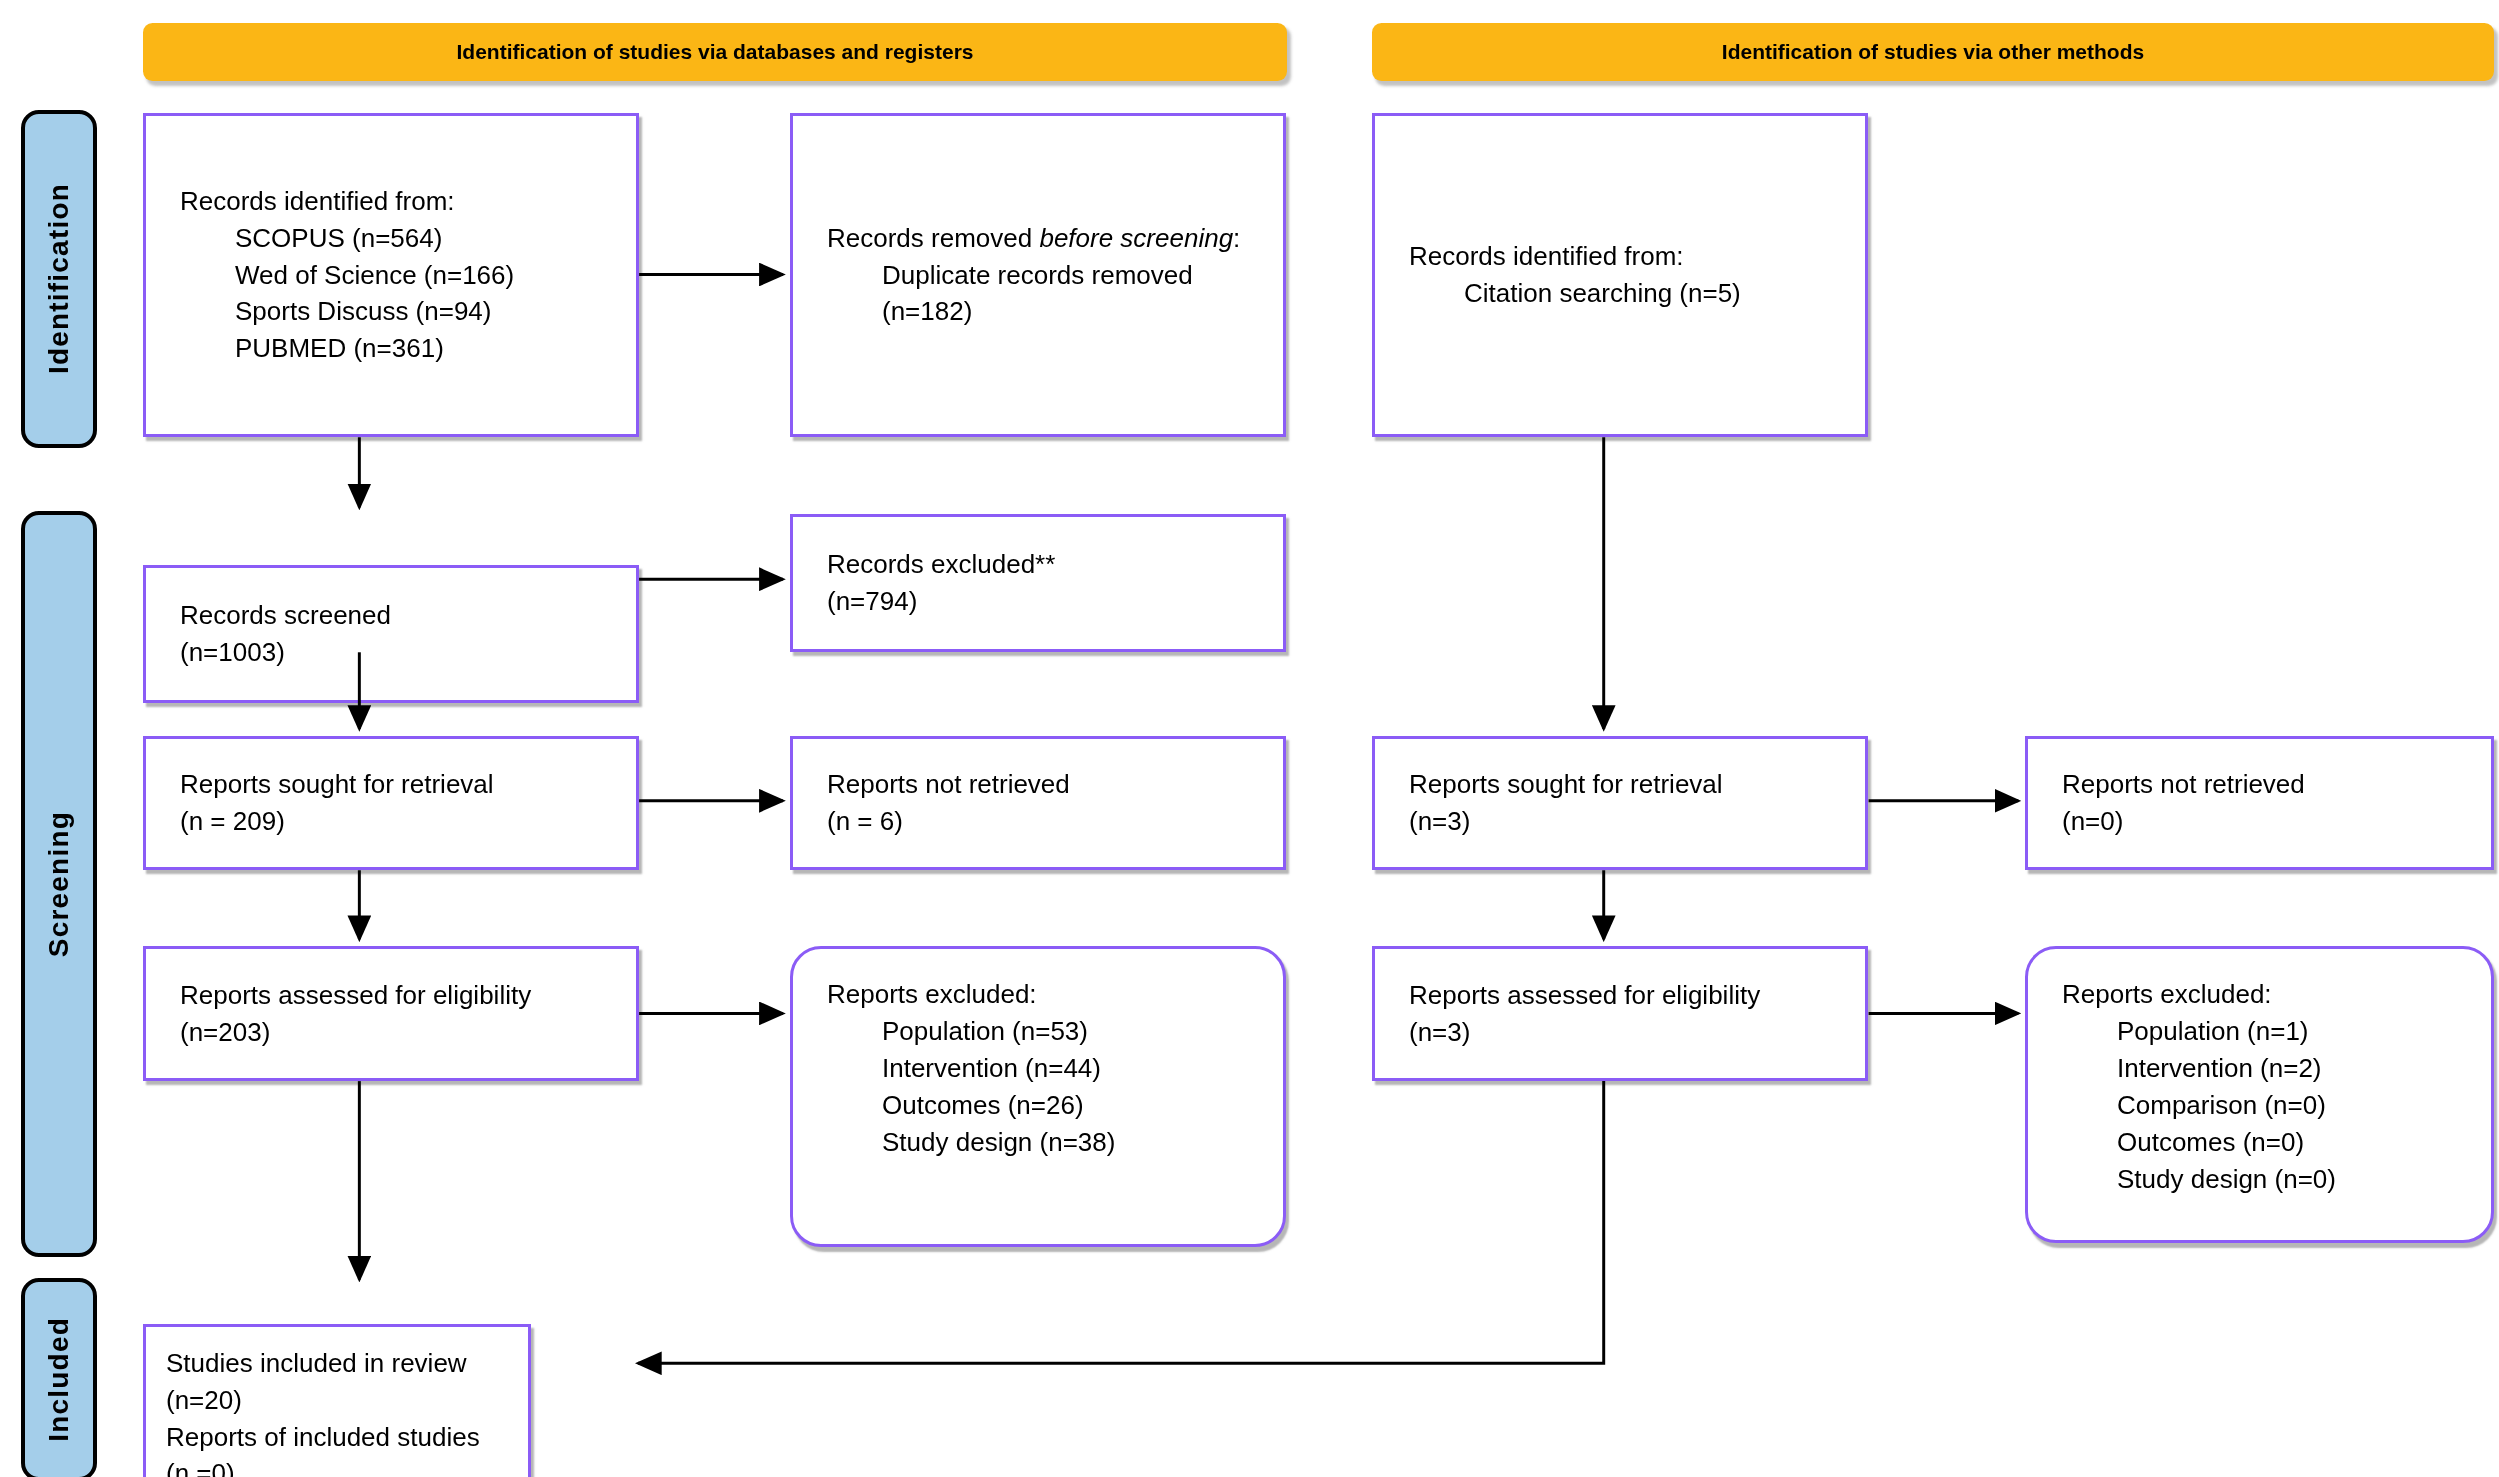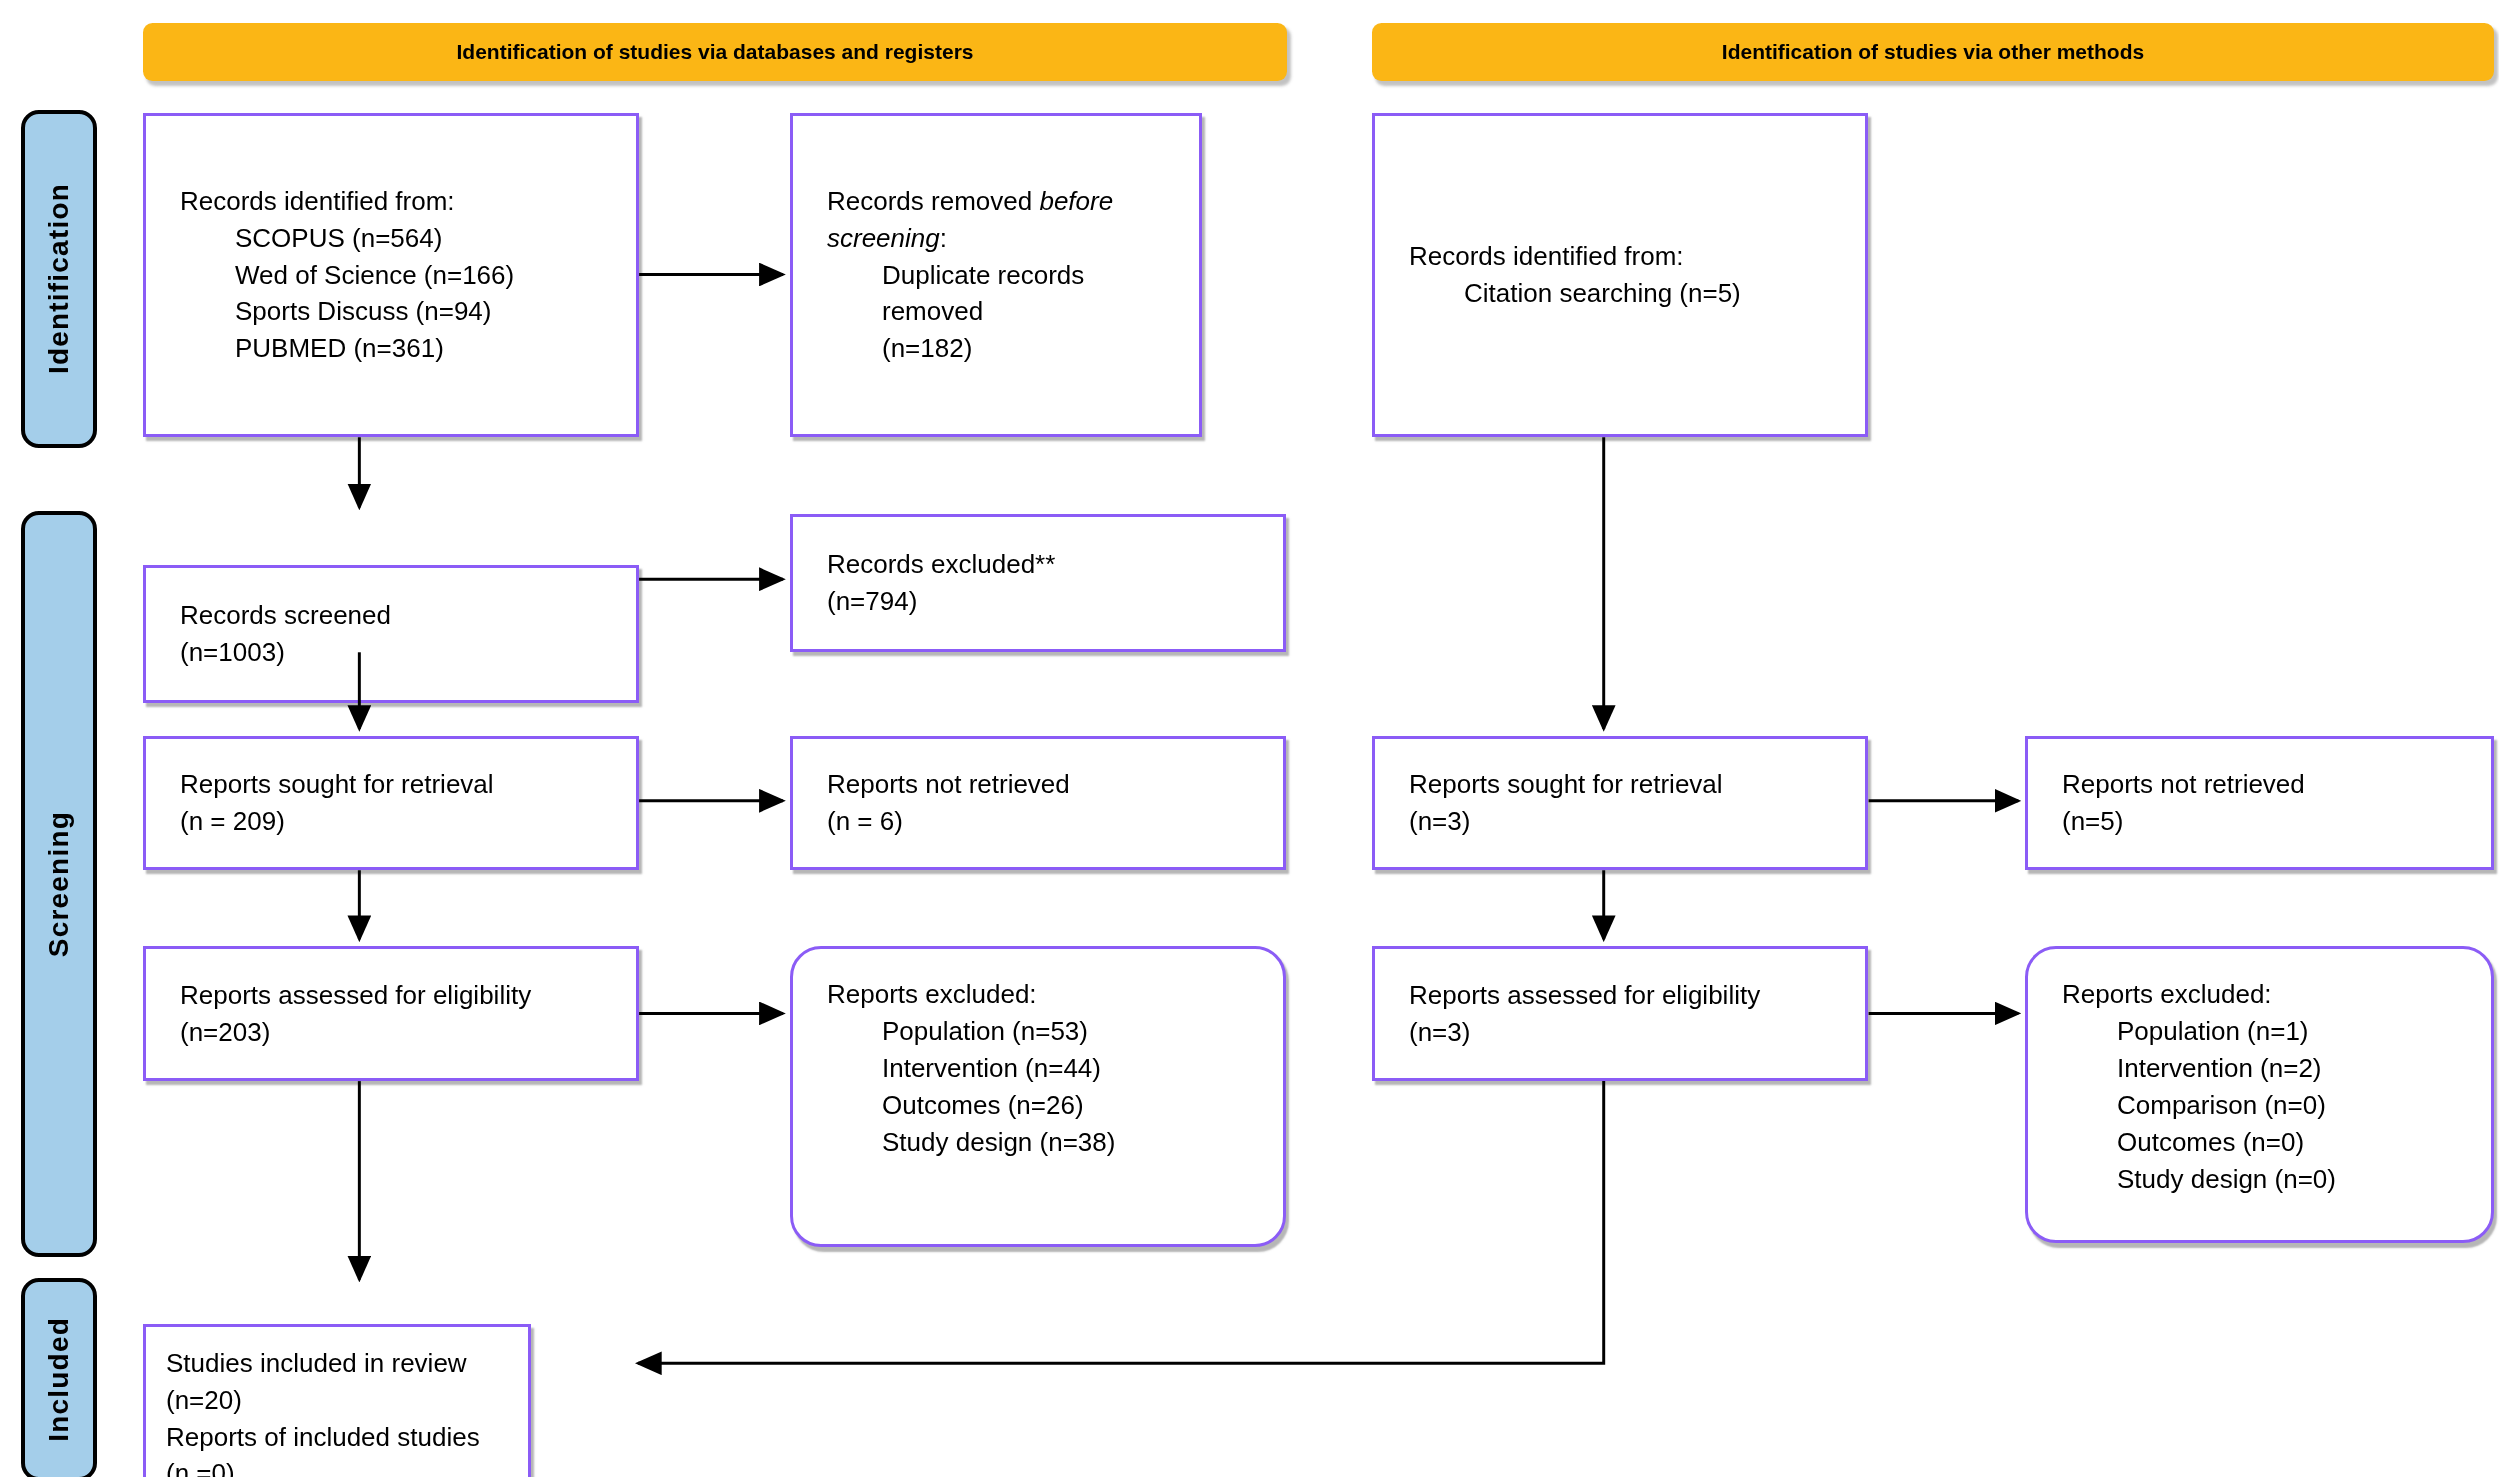--- a/index.html
+++ b/index.html
@@ -71,21 +71,21 @@
   </div>
 
   <div class="box" style="left:143px; top:113px; width:496px; height:324px;">
     <span class="line">Records identified from:</span>
     <span class="indent">SCOPUS (n=564)</span>
     <span class="indent">Wed of Science (n=166)</span>
     <span class="indent">Sports Discuss (n=94)</span>
     <span class="indent">PUBMED (n=361)</span>
   </div>
 
-  <div class="box" style="left:790px; top:113px; width:412px; height:324px;">
+  <div class="box" style="left:790px; top:113px; width:496px; height:324px;">
     <span class="line"><span>Records removed </span><span class="it">before screening</span><span>:</span></span>
     <span class="indent">Duplicate records removed</span>
     <span class="indent">(n=182)</span>
   </div>
 
   <div class="box" style="left:1372px; top:113px; width:496px; height:324px;">
     <span class="line">Records identified from:</span>
     <span class="indent">Citation searching (n=5)</span>
   </div>
 
@@ -105,21 +105,21 @@
   <div class="box" style="left:790px; top:736px; width:496px; height:134px;">
     <span class="line">Reports not retrieved</span>
     <span class="line">(n = 6)</span>
   </div>
   <div class="box" style="left:1372px; top:736px; width:496px; height:134px;">
     <span class="line">Reports sought for retrieval</span>
     <span class="line">(n=3)</span>
   </div>
   <div class="box" style="left:2025px; top:736px; width:469px; height:134px;">
     <span class="line">Reports not retrieved</span>
-    <span class="line">(n=5)</span>
+    <span class="line">(n=0)</span>
   </div>
 
   <div class="box" style="left:143px; top:946px; width:496px; height:135px;">
     <span class="line">Reports assessed for eligibility</span>
     <span class="line">(n=203)</span>
   </div>
   <div class="box top" style="left:790px; top:946px; width:496px; height:301px;">
     <span class="line">Reports excluded:</span>
     <span class="indent">Population (n=53)</span>
     <span class="indent">Intervention (n=44)</span>

